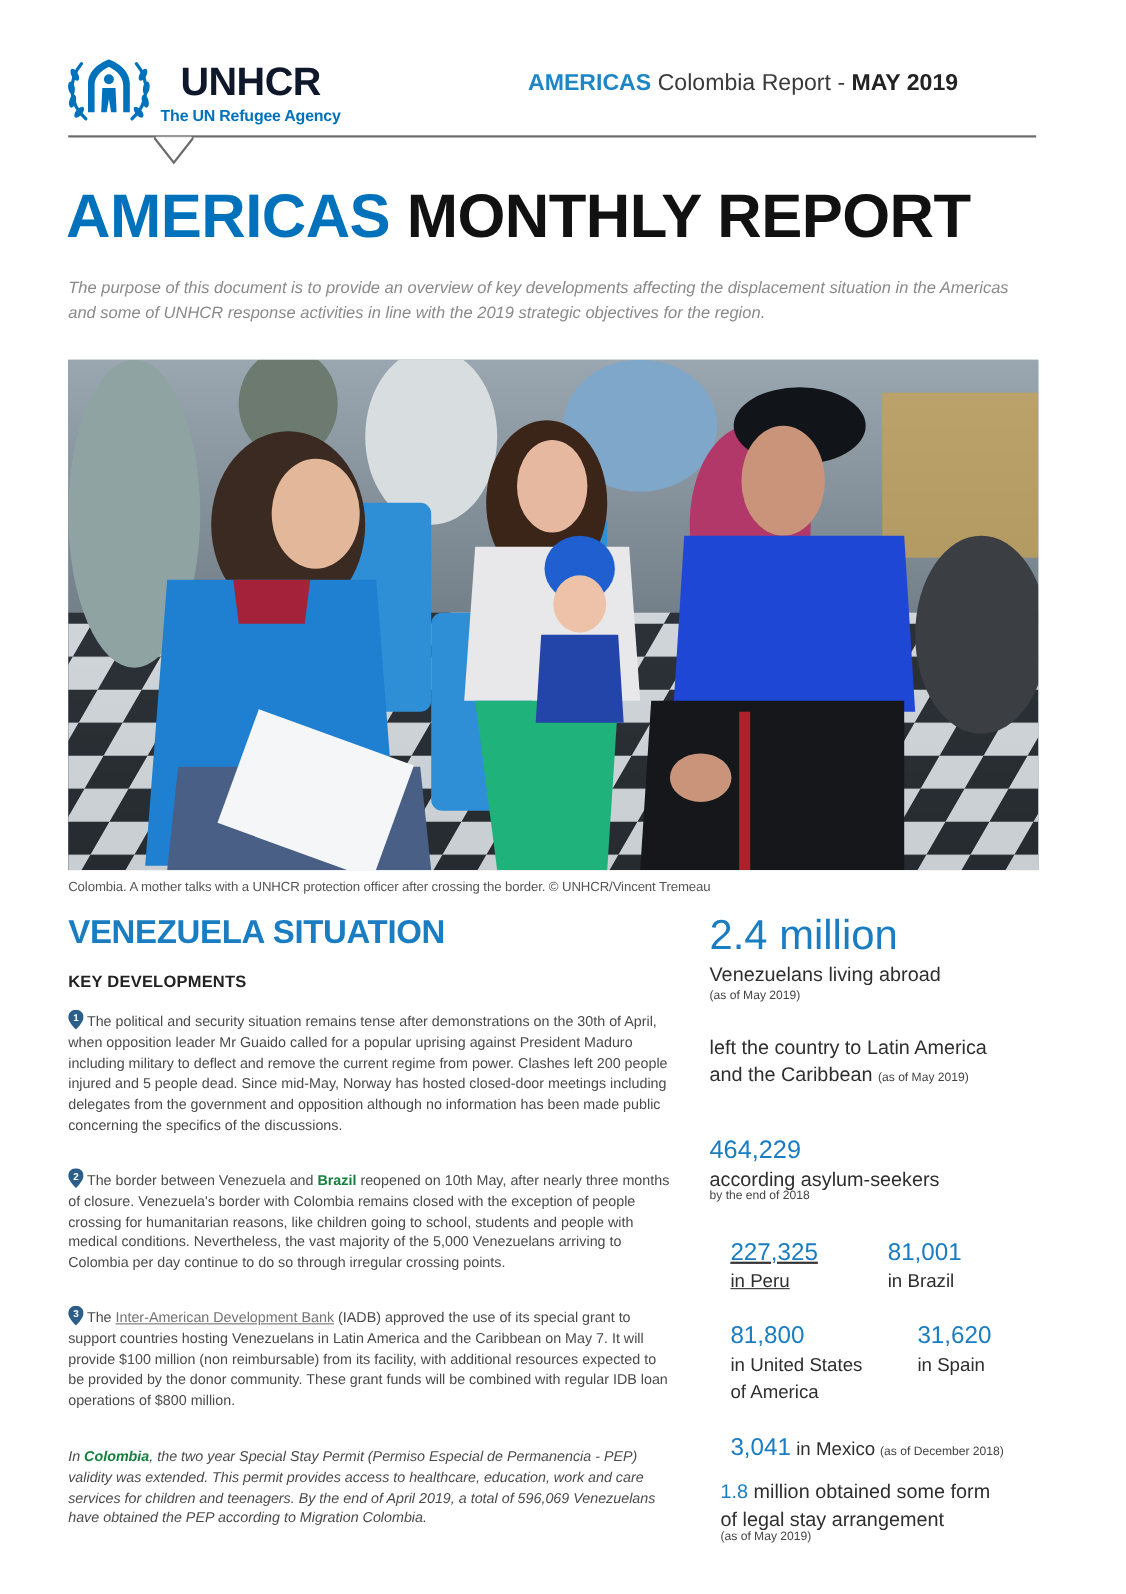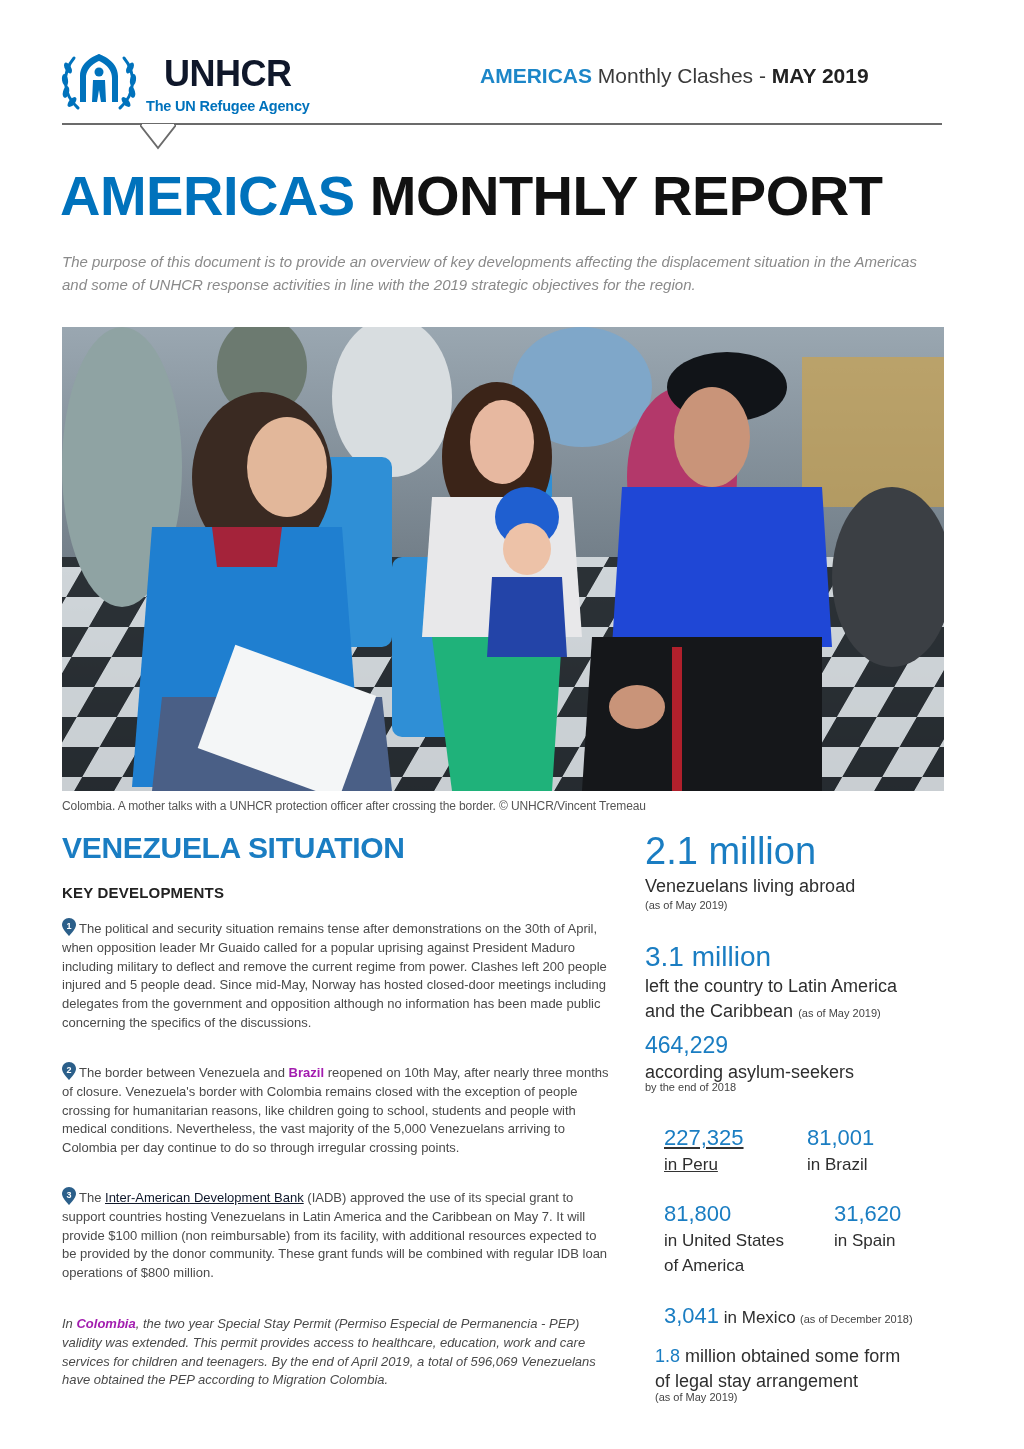--- a/index.html
+++ b/index.html
@@ -30,22 +30,22 @@
   
   .photo { position: absolute; left: 62px; top: 327px; width: 882px; height: 464px; overflow: hidden; background: #7c8a96; }
   .photo svg { width: 100%; height: 100%; display: block; }
   .caption { position: absolute; left: 62px; top: 799px; font-size: 12px; color: #555555; letter-spacing: -0.1px; white-space: nowrap; }
 
   
   .section-title { position: absolute; left: 62px; top: 828px; font-size: 30px; line-height: 40px; color: #1a7dc2; letter-spacing: -0.3px; }
   .subhead { position: absolute; left: 62px; top: 884px; font-size: 15px; font-weight: bold; color: #222; letter-spacing: 0.2px; }
 
   .para { position: absolute; left: 62px; width: 548px; font-size: 13px; line-height: 18.8px; color: #4a4a4a; }
-  .para b { color: #a21caf; }
-  .para a { color: #0f172a; }
+  .para b { color: #15803d; }
+  .para a { color: #737373; }
   .pin { display: inline-block; width: 14px; height: 18px; vertical-align: -3px; margin-right: 3px; }
 
   
   .stat { position: absolute; left: 645px; }
   .big-num { color: #1a7dc2; }
   .stat-label { color: #2e2e2e; font-size: 18px; line-height: 25px; }
   .stat-note { color: #444; font-size: 11px; }
   .inline-note { font-size: 11px; color: #444; }
   .sub-num { font-size: 22px; color: #1a7dc2; line-height: 28px; }
   .sub-label { font-size: 17px; color: #2e2e2e; line-height: 25px; }
@@ -75,21 +75,21 @@
       <circle cx="39" cy="22" r="4.5"></circle>
       <path d="M33 30 L45 30 L46 52 L41 52 L39 40 L37 52 L32 52 Z"></path>
     </g>
   </svg>
   <div class="logo-text">
     <span class="logo-word">UNHCR</span>
     <span class="logo-sub">The UN Refugee Agency</span>
   </div>
 </div>
 
-<div class="header-title"><span class="accent">AMERICAS</span><span> Monthly Clashes - </span><span class="bold">MAY 2019</span></div>
+<div class="header-title"><span class="accent">AMERICAS</span><span> Colombia Report - </span><span class="bold">MAY 2019</span></div>
 
 <div class="header-rule"></div>
 <svg class="header-notch" viewBox="0 0 36 26">
   <polyline points="0,1 18,24 36,1" fill="#ffffff" stroke="#6b6b6b" stroke-width="2"></polyline>
   <rect x="2" y="0" width="32" height="1" fill="#ffffff"></rect>
 </svg>
 
 <h1 class="main-title"><span class="accent">AMERICAS</span><span class="rest"> MONTHLY REPORT</span></h1>
 
 <p class="intro">The purpose of this document is to provide an overview of key developments affecting the displacement situation in the Americas and some of UNHCR response activities in line with the 2019 strategic objectives for the region.</p>
@@ -170,27 +170,26 @@
 <p class="para" style="top: 1187px;">
   <svg class="pin" viewBox="0 0 14 18">
       <path d="M7 0 C3 0 0 3 0 7 C0 11 7 18 7 18 C7 18 14 11 14 7 C14 3 11 0 7 0 Z" fill="#2b5f8a"></path>
       <text x="7" y="10.5" font-size="9" text-anchor="middle" fill="#fff" font-family="Liberation Sans, sans-serif" font-weight="bold">3</text>
     </svg><span>The </span><a href="#">Inter-American Development Bank</a><span> (IADB) approved the use of its special grant to support countries hosting Venezuelans in Latin America and the Caribbean on May 7. It will provide $100 million (non reimbursable) from its facility, with additional resources expected to be provided by the donor community. These grant funds will be combined with regular IDB loan operations of $800 million.</span>
 </p>
 
 <p class="para" style="top: 1315px; font-style: italic;"><span>In </span><b>Colombia</b><span>, the two year Special Stay Permit (Permiso Especial de Permanencia - PEP) validity was extended. This permit provides access to healthcare, education, work and care services for children and teenagers. By the end of April 2019, a total of 596,069 Venezuelans have obtained the PEP according to Migration Colombia.</span></p>
 
 <div class="stat" style="top: 828px;">
-  <div class="big-num" style="font-size:38px; line-height:46px;">2.1 million</div>
+  <div class="big-num" style="font-size:38px; line-height:46px;">2.4 million</div>
   <div class="stat-label">Venezuelans living abroad</div>
   <div class="stat-note">(as of May 2019)</div>
 </div>
 
 <div class="stat" style="top: 940px;">
-  <div class="big-num" style="font-size:28px; line-height:34px;">3.1 million</div>
   <div class="stat-label">left the country to Latin America</div>
   <div class="stat-label"><span>and the Caribbean</span> <span class="inline-note">(as of May 2019)</span></div>
 </div>
 
 <div class="stat" style="top: 1030px;">
   <div class="big-num" style="font-size:23px; line-height:30px;">464,229</div>
   <div class="stat-label">according asylum-seekers</div>
   <div class="stat-note" style="margin-top:-4px;">by the end of 2018</div>
 </div>
 

